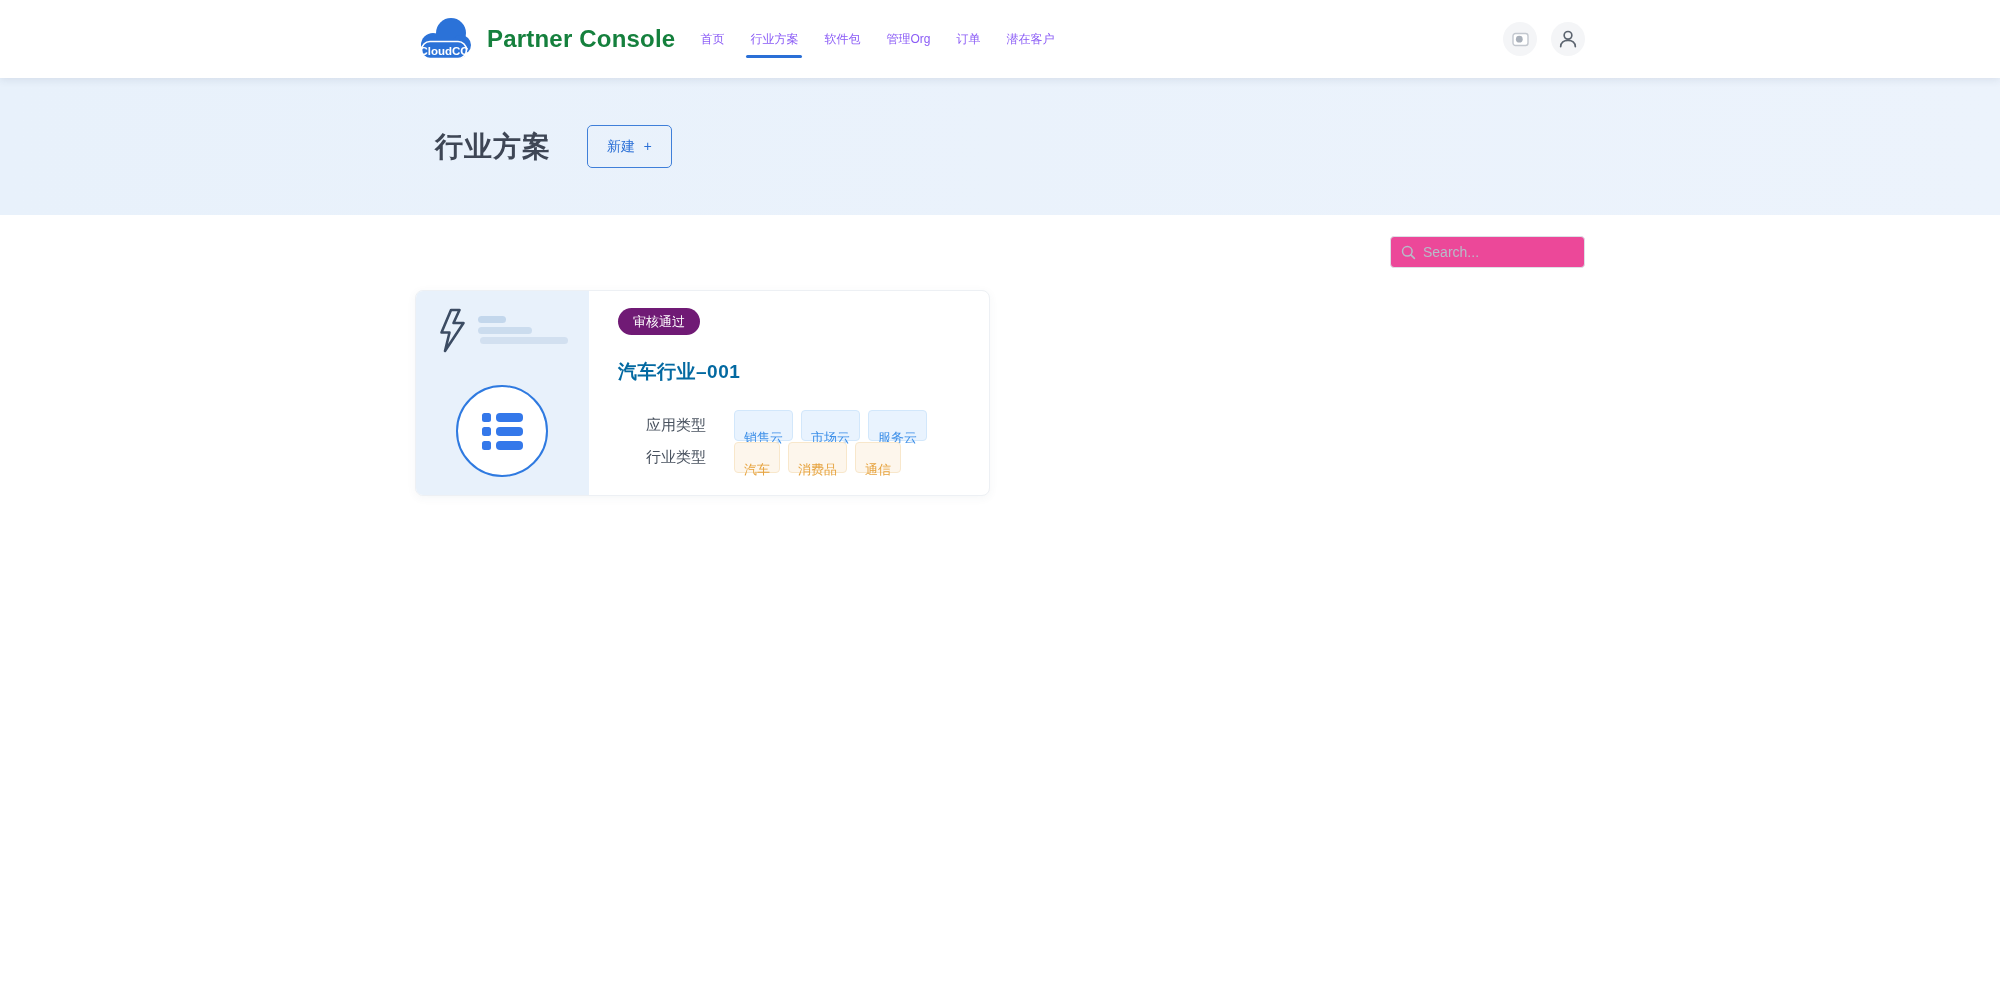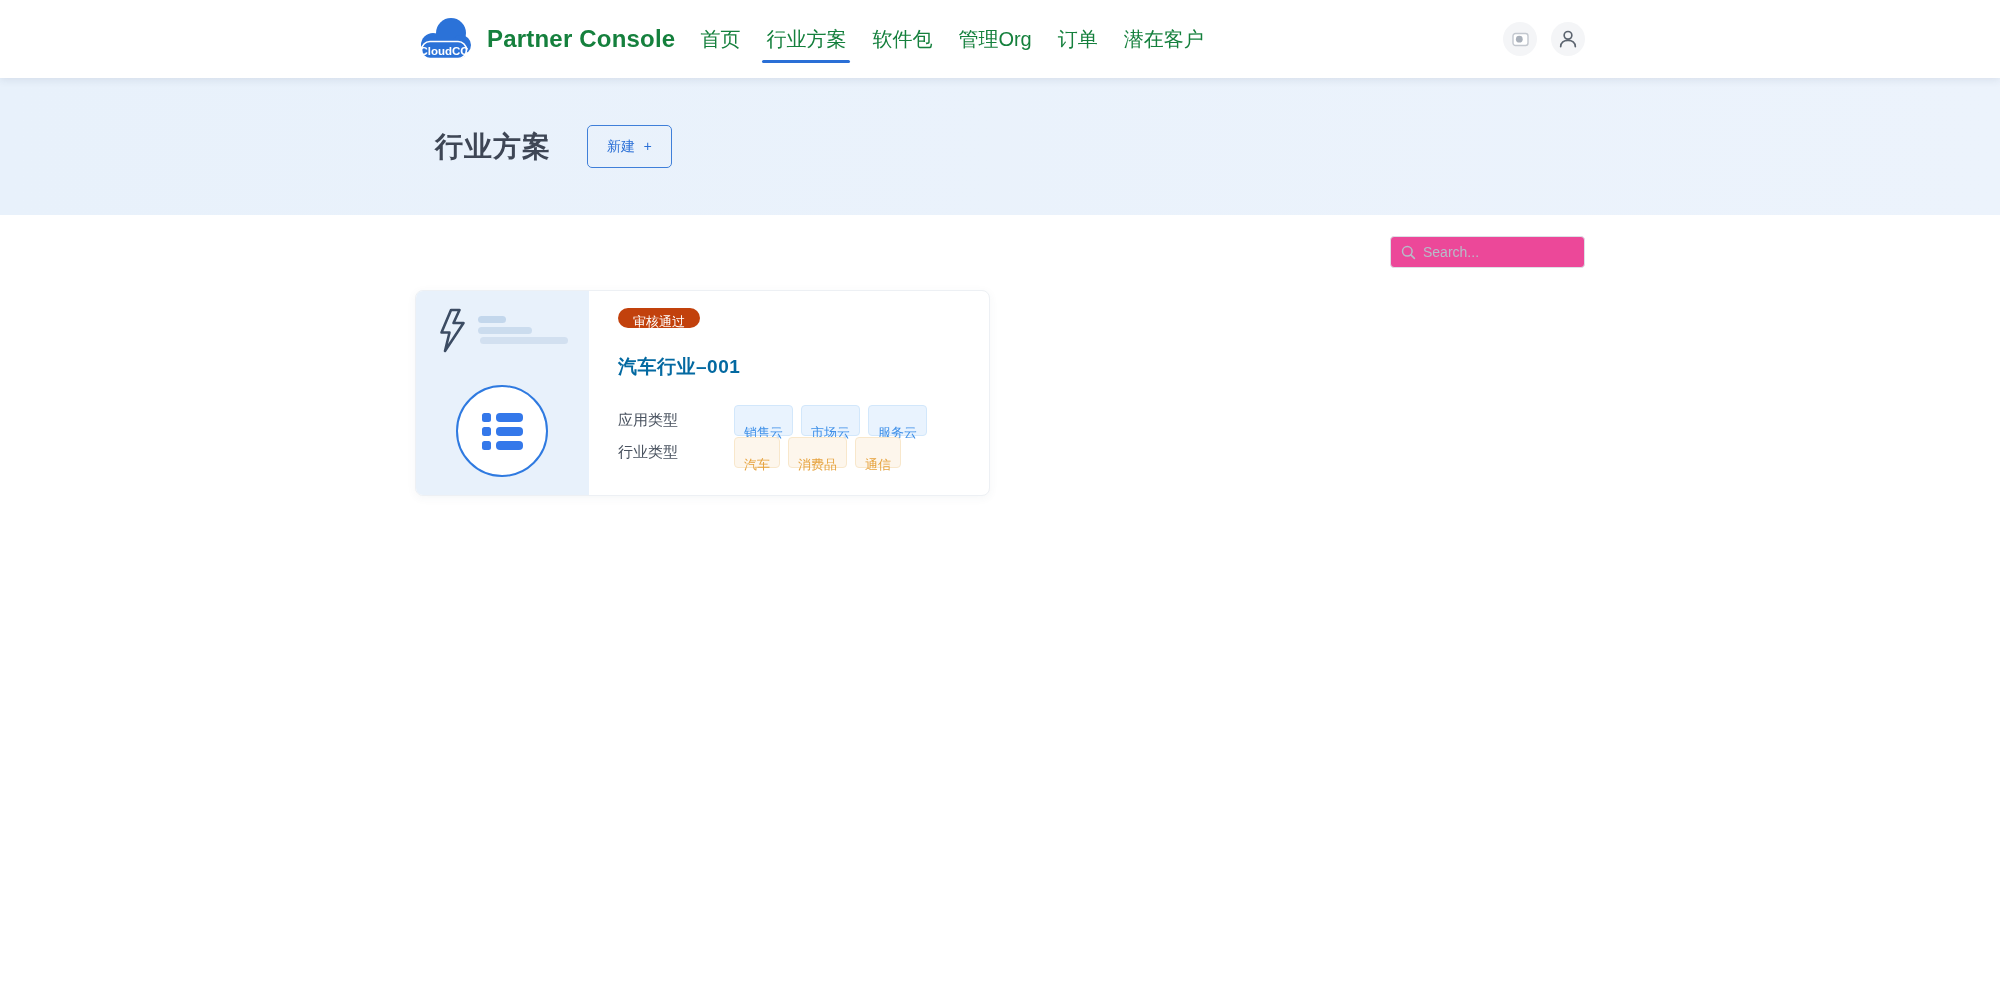--- a/index.html
+++ b/index.html
@@ -25,22 +25,22 @@
   .app-title {
     margin-left: 14px;
     font-size: 24px;
     font-weight: 600;
     color: #15803d;
     letter-spacing: 0.2px;
     white-space: nowrap;
   }
   .nav { display: flex; align-items: center; margin-left: 24px; gap: 24px; }
   .nav-item {
-    font-size: 20px;
-    color: #15803d;
+    font-size: 12px;
+    color: #8b5cf6;
     cursor: pointer;
     position: relative;
     padding: 9px 1px;
     white-space: nowrap;
   }
   .nav-item.active::after {
     content: "";
     position: absolute;
     left: -3px; right: -3px; bottom: -1px;
     height: 3px;
@@ -135,41 +135,42 @@
     display: flex; align-items: center; justify-content: center;
   }
   .list-glyph { display: flex; flex-direction: column; gap: 5px; }
   .list-glyph .row { display: flex; align-items: center; gap: 5px; }
   .list-glyph .dot { width: 9px; height: 9px; border-radius: 2.5px; background: #3478ea; }
   .list-glyph .bar { width: 27px; height: 9px; border-radius: 4px; background: #3478ea; }
 
   .card-right { flex: 1; padding: 17px 20px 0 29px; }
   .status-badge {
     display: inline-block;
-    height: 20px; line-height: 27px;
+    height: 27px; line-height: 27px;
     padding: 0 15px;
     border-radius: 14px;
-    background: #c2410c;
+    background: #701a75;
     color: #ffffff;
     font-size: 13px;
   }
   .card-title {
     margin-top: 24px;
     font-size: 19px;
     font-weight: 600;
     color: #0369a1;
     letter-spacing: 0.5px;
   }
   .field-row { display: flex; align-items: center; margin-top: 1px; }
   .field-row.first { margin-top: 25px; }
   .field-label {
     width: 116px;
     flex: 0 0 auto;
     font-size: 15px;
     color: #49525f;
+    text-align: center;
   }
   .tags { display: flex; gap: 8px; }
   .tag {
     height: 31px; line-height: 29px;
     padding: 12px 9px;
     border-radius: 4px;
     font-size: 13px;
     white-space: nowrap;
   }
   .tag.blue   { background: #e9f3fe; border: 1px solid #d2e7fb; color: #3d8fe8; }

